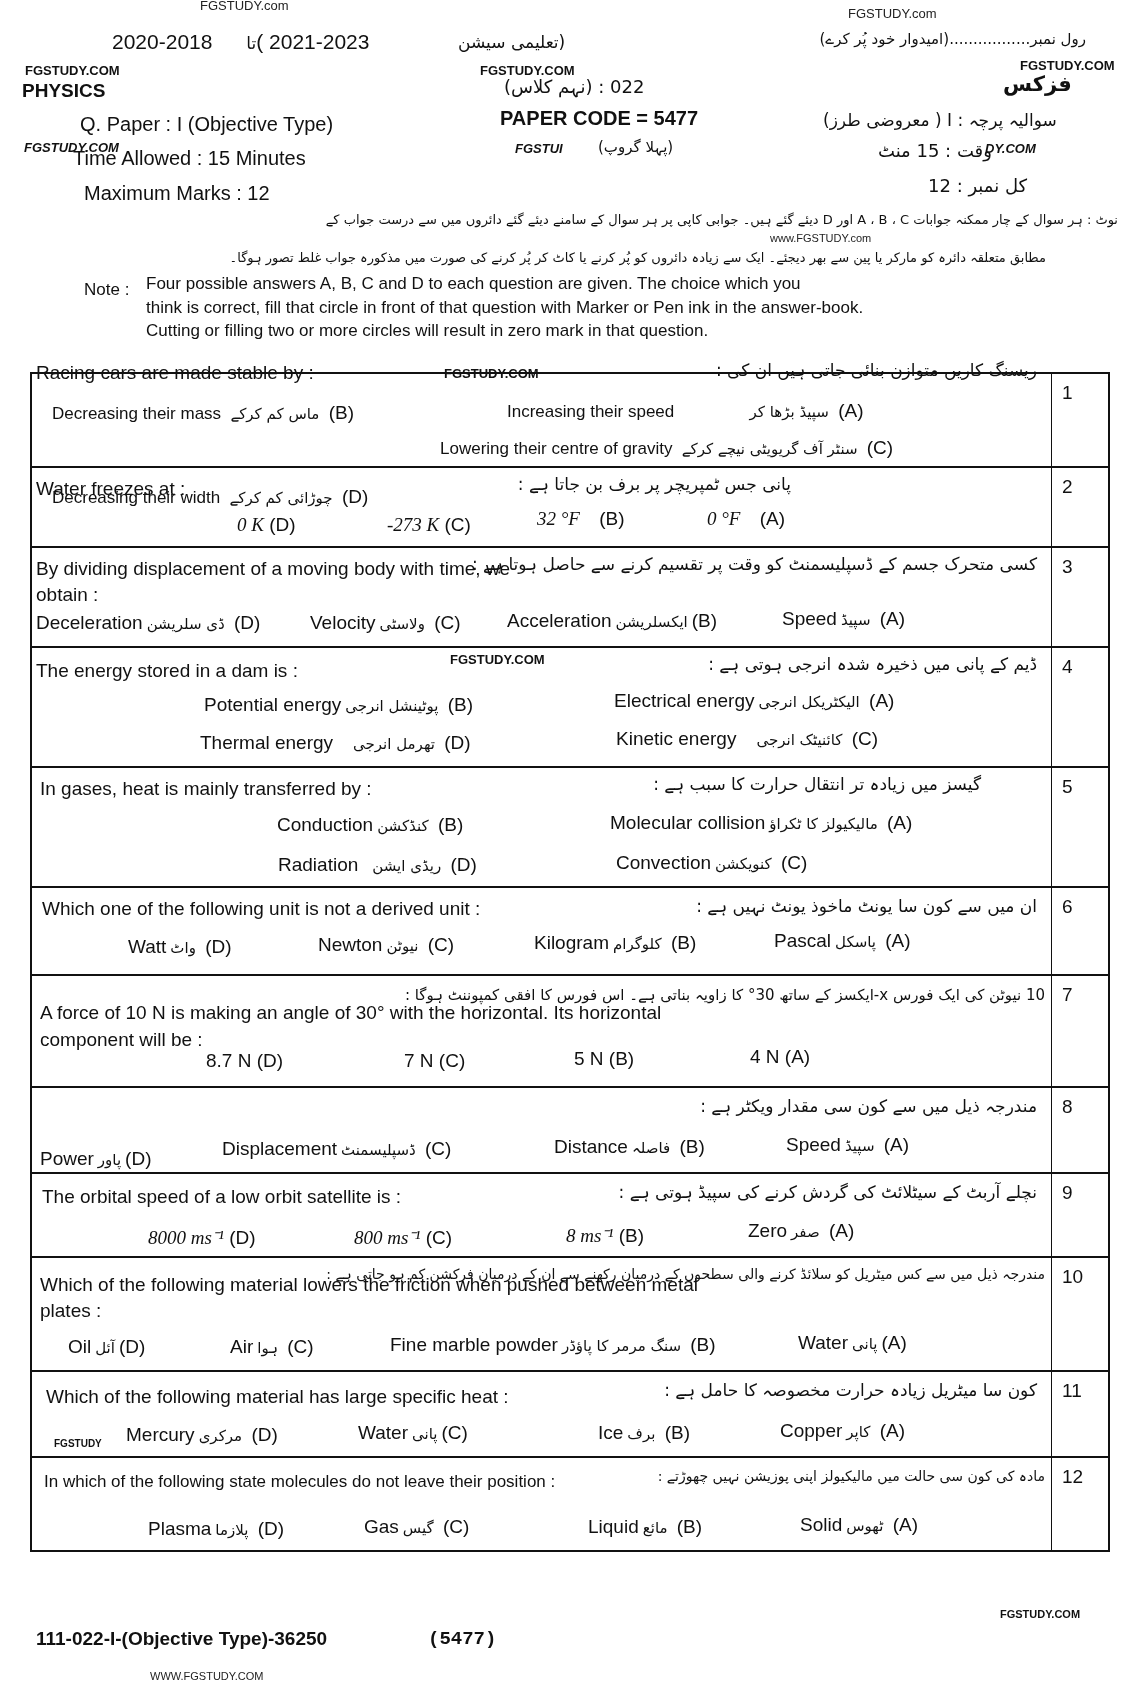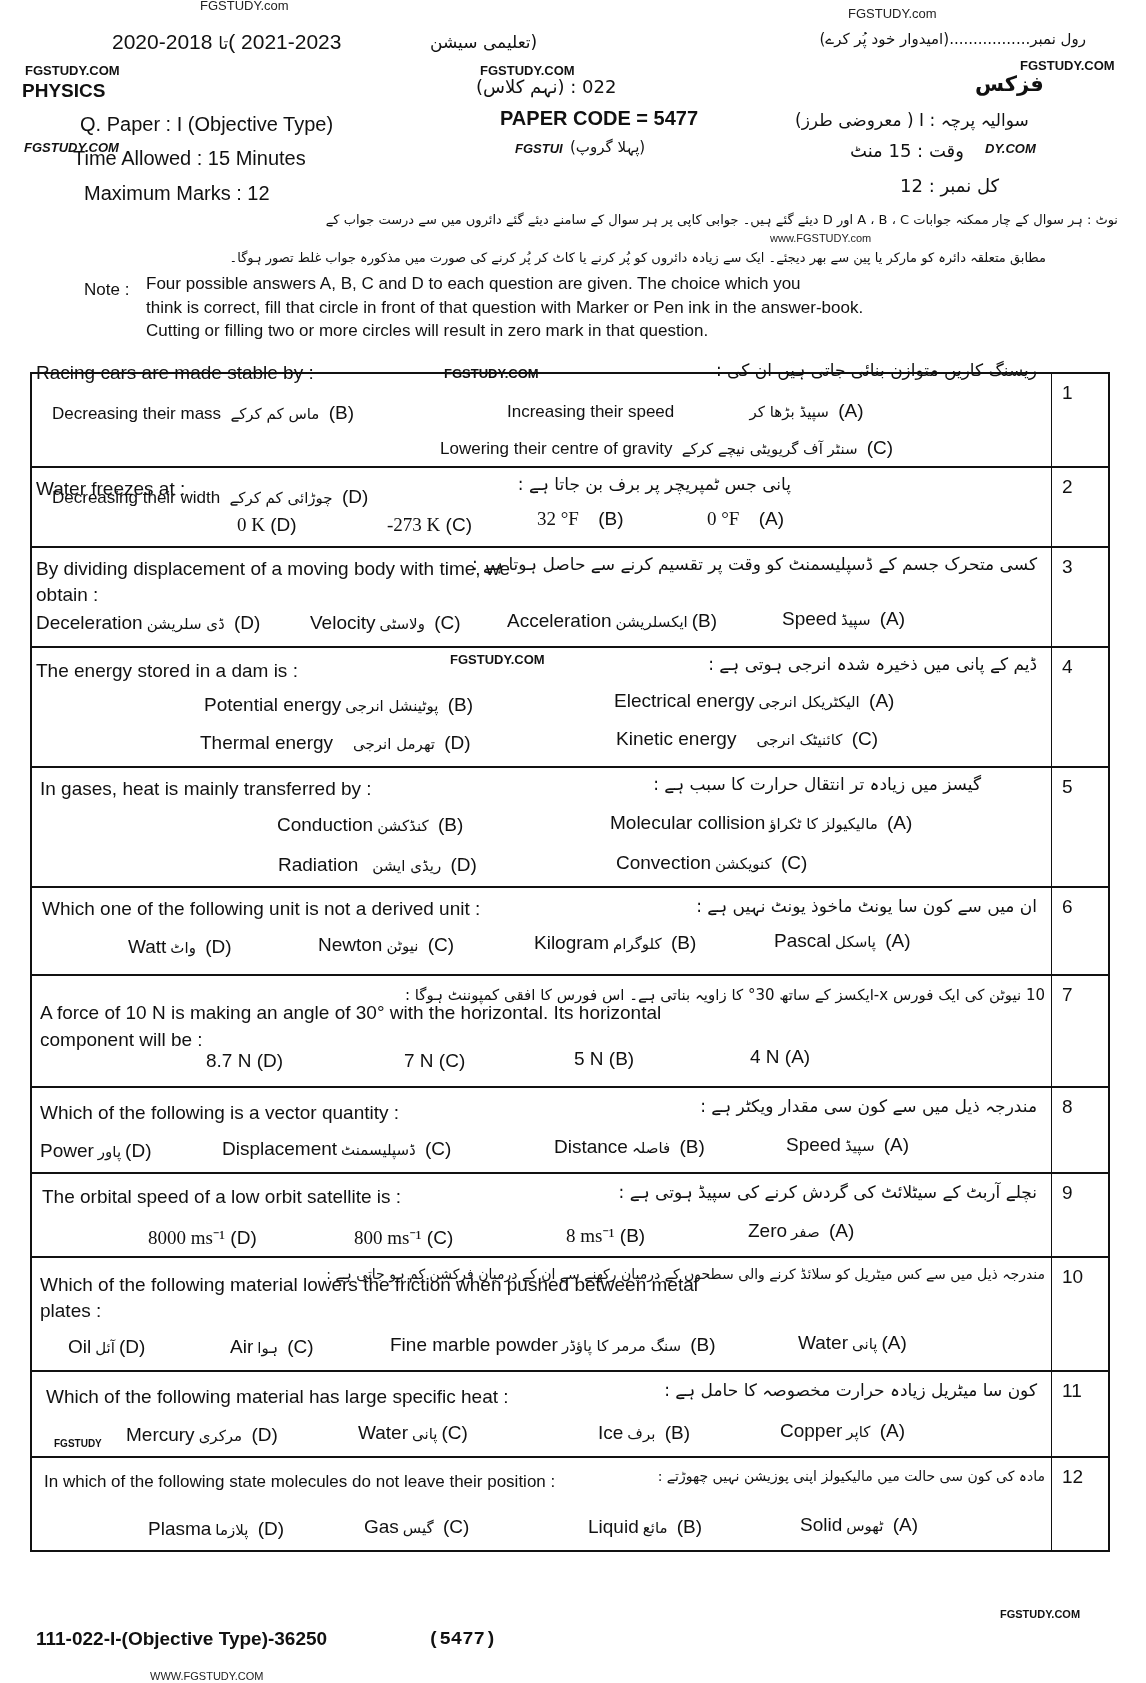--- a/index.html
+++ b/index.html
@@ -1,30 +1,30 @@
 <!DOCTYPE html>
 <html><head>
 <meta charset="utf-8">
 <style>
   html,body{margin:0;padding:0;background:#fff;}
   body{width:1146px;height:1683px;position:relative;overflow:hidden;font-family:"Liberation Sans",sans-serif;color:#111;}
   .abs{position:absolute;white-space:nowrap;}
   .wm{font-size:13px;color:#222;}
   .wmb{font-size:13px;font-weight:bold;color:#111;}
-  .ur{direction:rtl;font-family:"DejaVu Sans",sans-serif;}
+  .ur{direction:rtl;font-family:"DejaVu Sans",sans-serif;margin-left:28px;}
   .hdr{font-size:20px;}
   .sheet{position:absolute;left:30px;top:372px;width:1076px;border:2px solid #111;border-bottom:none;}
   .q{position:relative;border-bottom:2px solid #111;}
   .q .main{position:relative;margin-right:56px;border-right:1px solid #111;}
   .q .num{position:absolute;right:0;top:0;width:56px;font-size:19px;padding:8px 0 0 10px;box-sizing:border-box;}
   .en{font-size:19px;}
   .urq{font-size:17px;}
   .opt{font-size:19px;}
   .opt .ou{font-family:"DejaVu Sans",sans-serif;font-size:15px;margin:0 4px;}
-  .ser{font-family:"Liberation Serif",serif;}
+  .ser{font-family:"Liberation Serif",serif;font-style:italic;}
   .footer{font-size:19px;font-weight:bold;}
 </style>
 </head>
 <body>
 
 <div class="abs wm" style="left:200px;top:-2px;">FGSTUDY.com</div>
 <div class="abs wm" style="left:848px;top:6px;">FGSTUDY.com</div>
 
 <div class="abs hdr" style="left:112px;top:30px;font-size:21px;"><span style="direction:ltr;unicode-bidi:bidi-override">( 2021-2023 </span><span class="ur" style="font-size:17px;">تا</span> 2018-2020</div>
 <div class="abs ur" style="left:430px;top:32px;font-size:17px;">(تعلیمی سیشن</div>
@@ -144,23 +144,22 @@
       <div class="abs opt" style="left:174px;top:74px;"><span>8.7 N</span> <span>(D)</span></div>
       <div class="abs opt" style="left:372px;top:74px;"><span>7 N</span> <span>(C)</span></div>
       <div class="abs opt" style="left:542px;top:72px;"><span>5 N</span> <span>(B)</span></div>
       <div class="abs opt" style="left:718px;top:70px;"><span>4 N</span> <span>(A)</span></div>
     </div>
     <div class="num"><span>7</span></div>
   </div>
 
   <div class="q" style="height:84px;">
     <div class="main" style="height:84px;">
-      <div class="abs en" style="left:8px;top:14px;">Which of the following is a vector quantity :</div>
       <div class="abs ur urq" style="right:14px;top:8px;">مندرجہ ذیل میں سے کون سی مقدار ویکٹر ہے :</div>
-      <div class="abs opt" style="left:8px;top:52px;"><span>Power</span><span class="ou">پاور</span><span>(D)</span></div>
+      <div class="abs opt" style="left:8px;top:60px;"><span>Power</span><span class="ou">پاور</span><span>(D)</span></div>
       <div class="abs opt" style="left:190px;top:50px;"><span>Displacement</span><span class="ou">ڈسپلیسمنٹ</span> <span>(C)</span></div>
       <div class="abs opt" style="left:522px;top:48px;"><span>Distance</span><span class="ou">فاصلہ</span> <span>(B)</span></div>
       <div class="abs opt" style="left:754px;top:46px;"><span>Speed</span><span class="ou">سپیڈ</span> <span>(A)</span></div>
     </div>
     <div class="num"><span>8</span></div>
   </div>
 
   <div class="q" style="height:82px;">
     <div class="main" style="height:82px;">
       <div class="abs ur urq" style="right:14px;top:8px;">نچلے آربٹ کے سیٹلائٹ کی گردش کرنے کی سپیڈ ہوتی ہے :</div>

